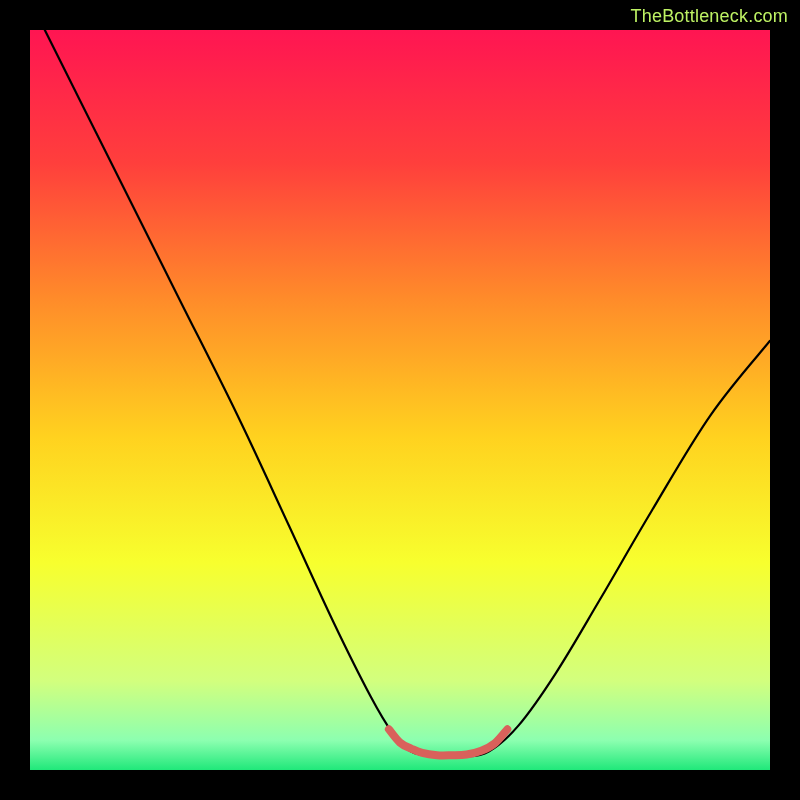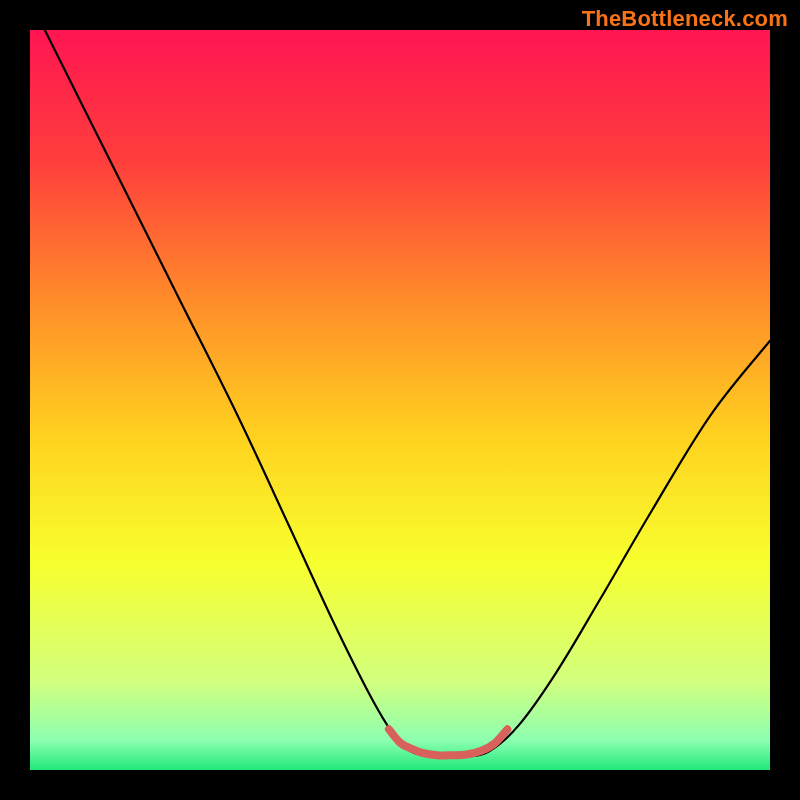--- a/index.html
+++ b/index.html
@@ -21,23 +21,23 @@
     position: absolute;
     left: 30px;
     top: 30px;
     width: 740px;
     height: 740px;
   }
   .watermark {
     position: absolute;
     top: 6px;
     right: 12px;
-    color: #f97316;
-    font-size: 22px;
-    font-weight: 700;
+    color: #bef264;
+    font-size: 18px;
+    font-weight: 400;
     letter-spacing: 0.2px;
     user-select: none;
   }
 </style>
 </head>
 <body>
 
 <div class="frame">
   <div class="watermark">TheBottleneck.com</div>
   <svg class="plot" viewBox="0 0 740 740" preserveAspectRatio="none">

